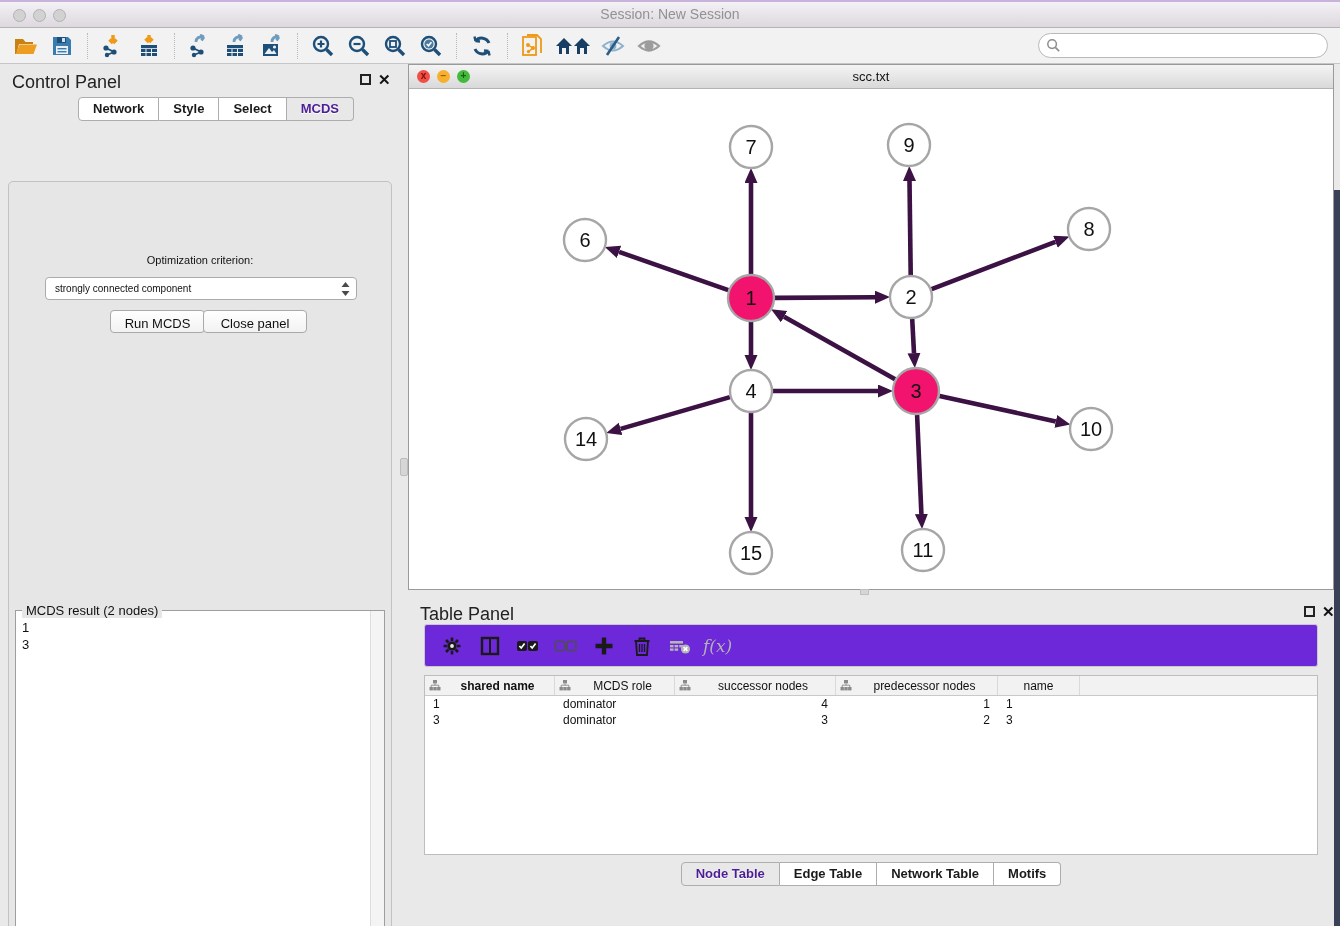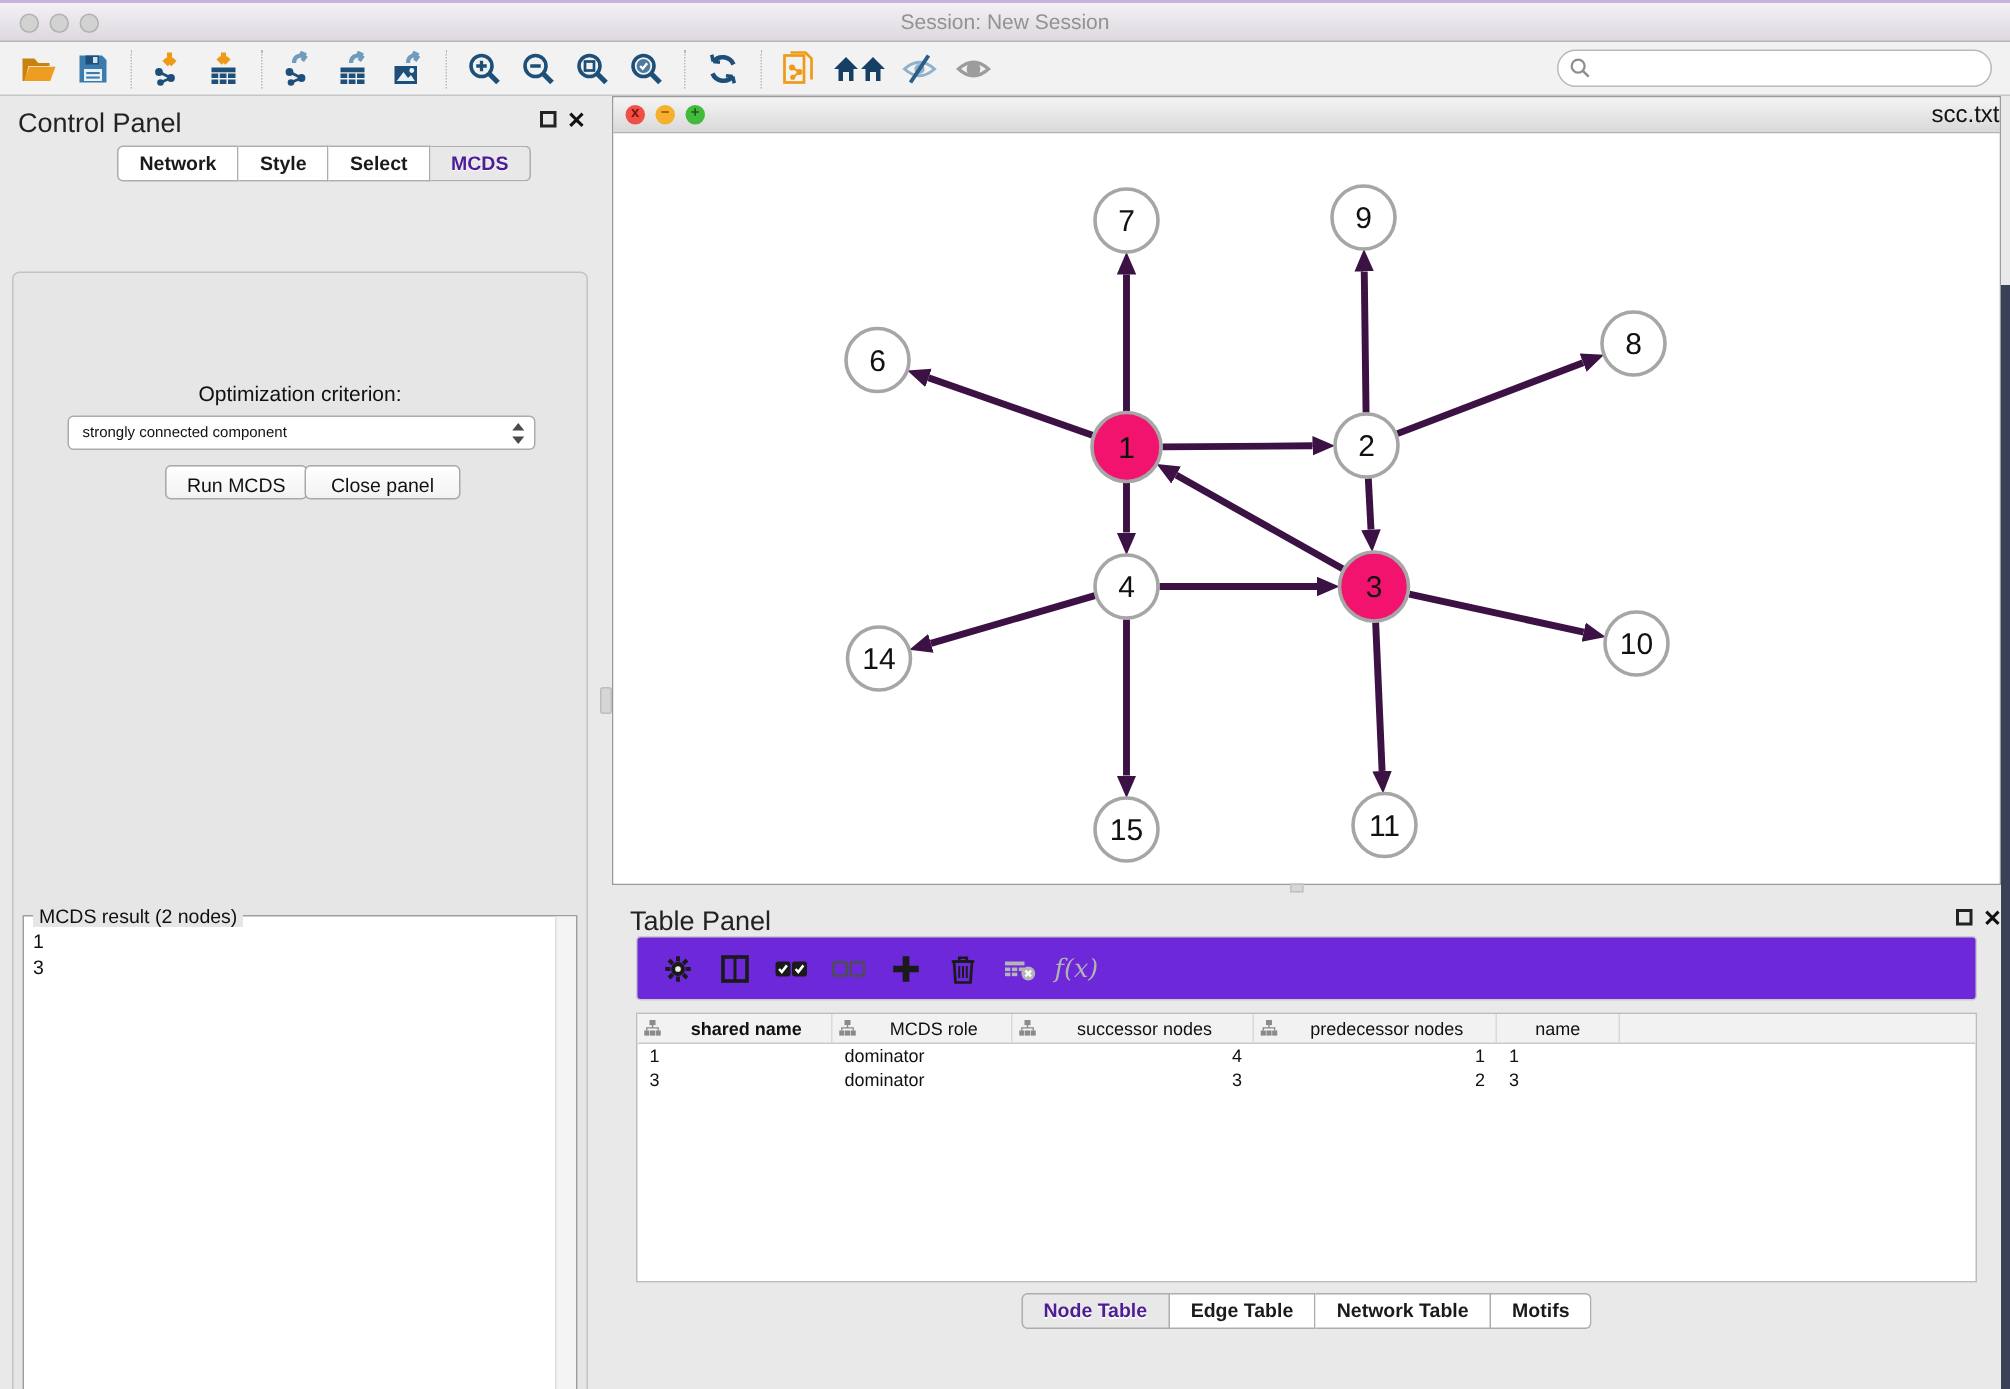--- a/index.html
+++ b/index.html
@@ -29,21 +29,21 @@
   .float-box { position:absolute; top:4px; width:11px; height:11px; border:2px solid #222; }
   .close-x  { position:absolute; top:1px; font-size:15px; font-weight:bold; color:#111; }
   .seg-tabs { position:absolute; display:flex; }
   .seg-tab { padding:3px 14px; font-size:13px; font-weight:bold; background:#fff; border:1px solid #adadad;
     border-left:none; color:#1a1a1a; line-height:16px; }
   .seg-tab:first-child { border-left:1px solid #adadad; border-radius:4px 0 0 4px; }
   .seg-tab:last-child { border-radius:0 4px 4px 0; }
   .seg-tab.active { background:#e8e8e8; color:#4c1d95; text-shadow:0 1px 0 #fff; }
   .cp-inset { position:absolute; left:8px; top:117px; width:384px; height:766px; background:#e6e6e6;
     border:1px solid #c2c2c2; border-radius:5px; }
-  .opt-label { position:absolute; left:0; top:72px; width:100%; text-align:center; font-size:14px; color:#111; }
+  .opt-label { position:absolute; left:0; top:72px; width:100%; text-align:center; font-size:11px; color:#111; }
   .cp-select { position:absolute; left:36px; top:95px; width:312px; height:23px; background:#fff;
     border:1px solid #ababab; border-radius:4px; font-size:10px; line-height:21px; padding-left:9px; color:#111; }
   .cp-select .steppers { position:absolute; right:5px; top:3px; }
   .mac-btn { position:absolute; height:23px; background:linear-gradient(#ffffff,#f2f2f2); border:1px solid #a9a9a9;
     border-radius:4px; font-size:13px; text-align:center; color:#111; padding-top:3px; }
   .result-group { position:absolute; left:6px; top:428px; width:370px; height:380px; border:1px solid #9e9e9e; background:#fff; }
   .result-legend { position:absolute; left:6px; top:-8px; background:#e6e6e6; padding:0 4px; font-size:13px; color:#111; }
   .result-list { position:absolute; left:6px; top:8px; font-size:13px; line-height:17px; color:#111; }
   .result-scroll { position:absolute; right:0; top:0; width:14px; height:100%; background:#f4f4f4; border-left:1px solid #ddd; }
 
@@ -51,21 +51,21 @@
   .vsplit { position:absolute; left:400px; top:64px; width:8px; height:824px; background:#e9e9e9; }
   .vsplit .grab { position:absolute; left:0; top:394px; width:8px; height:18px; background:#d6d6d6;
     border:1px solid #bdbdbd; border-radius:2px; }
   .hgrab { position:absolute; left:860px; top:589px; width:9px; height:6px; background:#d6d6d6; border:1px solid #c0c0c0; }
 
   
   .net-window { position:absolute; left:408px; top:64px; width:926px; height:526px;
     border:1px solid #9a9a9a; background:#fff; }
   .net-titlebar { position:absolute; left:0; top:0; width:100%; height:24px;
     background:linear-gradient(#f4f4f4,#d9d9d9); border-bottom:1px solid #b3b3b3; }
-  .net-titlebar .title { text-align:right; font-size:16px; line-height:23px; color:#111; }
+  .net-titlebar .title { text-align:center; font-size:13px; line-height:23px; color:#111; }
   .net-lights { position:absolute; left:8px; top:5px; display:flex; gap:7px; }
   .net-lights .l { width:13px; height:13px; border-radius:50%; font-size:10px; font-weight:bold;
     text-align:center; line-height:12px; }
   .net-canvas { position:absolute; left:0; top:24px; width:924px; height:500px; background:#fff; }
 
   
   .table-panel { position:absolute; left:408px; top:596px; width:926px; height:292px; background:#e9e9e9; }
   .tp-toolbar { position:absolute; left:16px; top:28px; width:894px; height:43px; background:#6d28d9;
     border:1px solid #c9c9c9; border-radius:3px; display:flex; align-items:center; padding-left:10px; gap:4px; }
   .tpi { width:34px; height:34px; display:flex; align-items:center; justify-content:center; }

